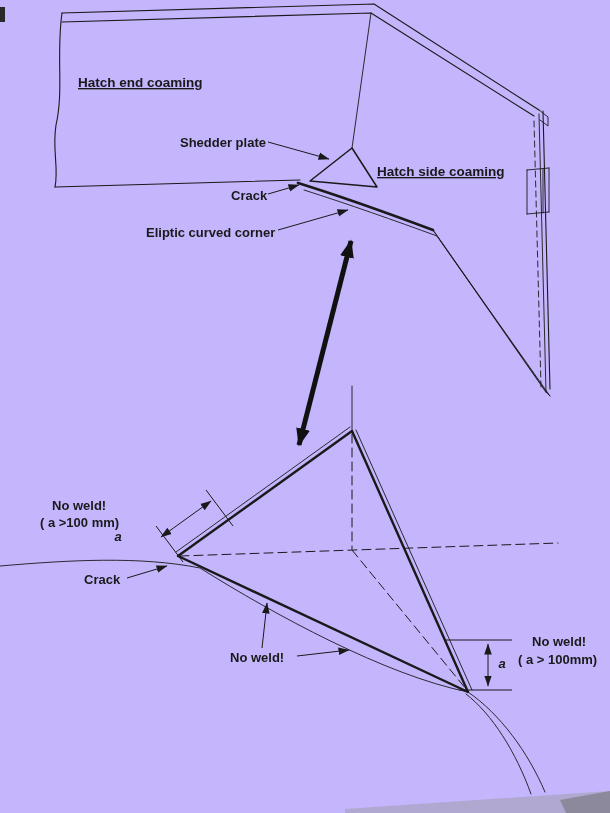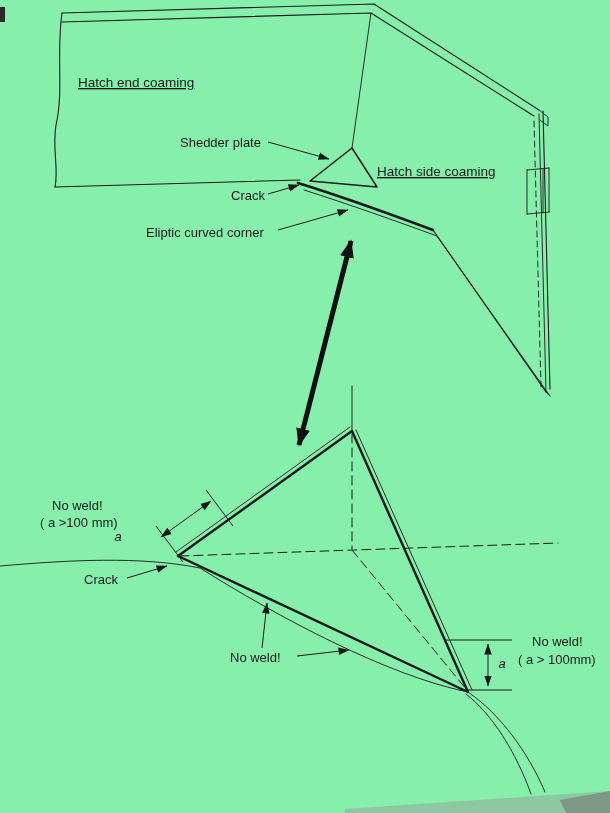--- a/index.html
+++ b/index.html
@@ -1,21 +1,22 @@
 <!DOCTYPE html>
 <html><head>
 <meta charset="utf-8">
 <style>
   html,body{margin:0;padding:0;background:#ffffff;}
   .page{
     position:relative;
     width:610px;height:813px;
-    background:#86efac;
+    background:#c4b5fd;
     font-family:"Liberation Sans",sans-serif;
     overflow:hidden;
+    font-weight:bold;
   }
   svg{position:absolute;inset:0;}
   .ln{stroke:#1a1a1a;stroke-width:1.1;fill:none;stroke-linejoin:round;stroke-linecap:round;}
   .thin{stroke-width:0.9;}
   .thk{stroke-width:2.4;}
   .crk{stroke-width:2.7;}
   .dsh{stroke-dasharray:9 5;stroke-width:1;}
   .dsh2{stroke-dasharray:6 4;stroke-width:0.9;}
   .ldr{stroke:#1a1a1a;stroke-width:1;fill:none;}
   .bigarrow{stroke:#111111;stroke-width:5;fill:none;}

